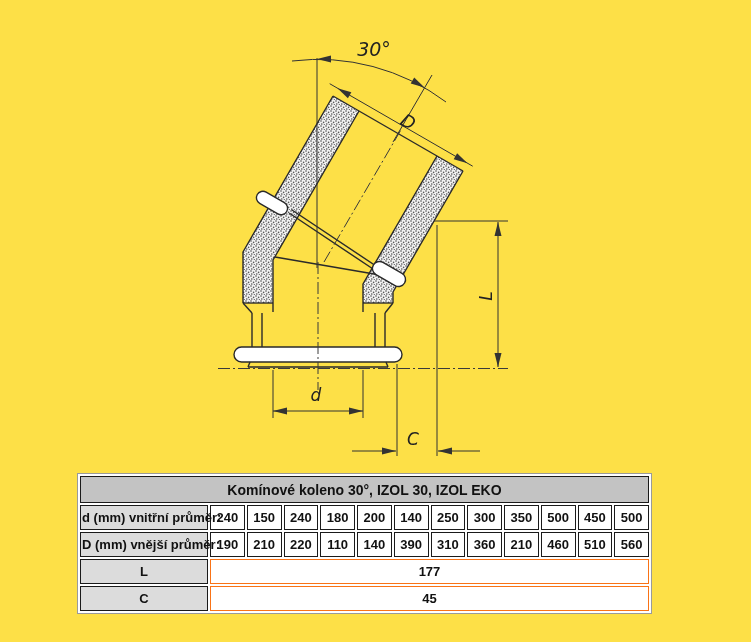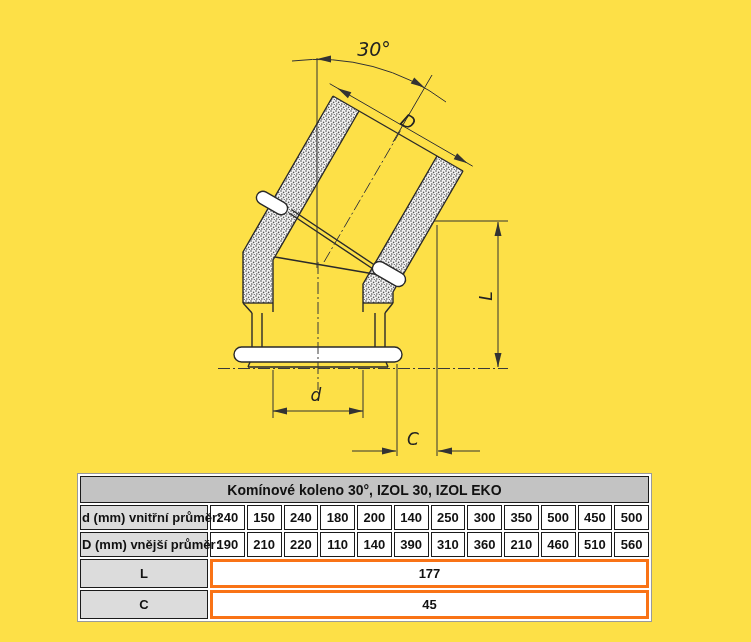--- a/index.html
+++ b/index.html
@@ -9,21 +9,21 @@
   .dimtext{font-family:"DejaVu Sans",sans-serif;font-style:italic;fill:#222;}
   
   #spec{position:absolute;left:77px;top:473px;width:575px;
         border-collapse:separate;border-spacing:2px;
         border:1px solid #9a9a9a;background:#fff;table-layout:fixed;}
   #spec td{font-size:13px;font-weight:bold;color:#111;text-align:center;
            padding:2px 1px;height:19px;vertical-align:middle;white-space:nowrap;}
   #spec td.hdr{background:#c3c3c3;border:1px solid #1a1a1a;font-size:14px;height:21px;}
   #spec td.lab{background:#dcdcdc;border:1px solid #1a1a1a;}
   #spec td.val{background:#ffffff;border:1px solid #1a1a1a;}
-  #spec td.merged{background:#ffffff;border:3px solid #f97316;}
+  #spec td.merged{background:#ffffff;border:1px solid #f97316;}
 </style>
 </head>
 <body>
 
 <div id="page">
 
   <svg id="drawing" width="751" height="470" viewBox="0 0 751 470">
     <defs>
       <pattern id="ins" width="5" height="5" patternUnits="userSpaceOnUse">
         <rect width="5" height="5" fill="#f2f2f2"></rect>

